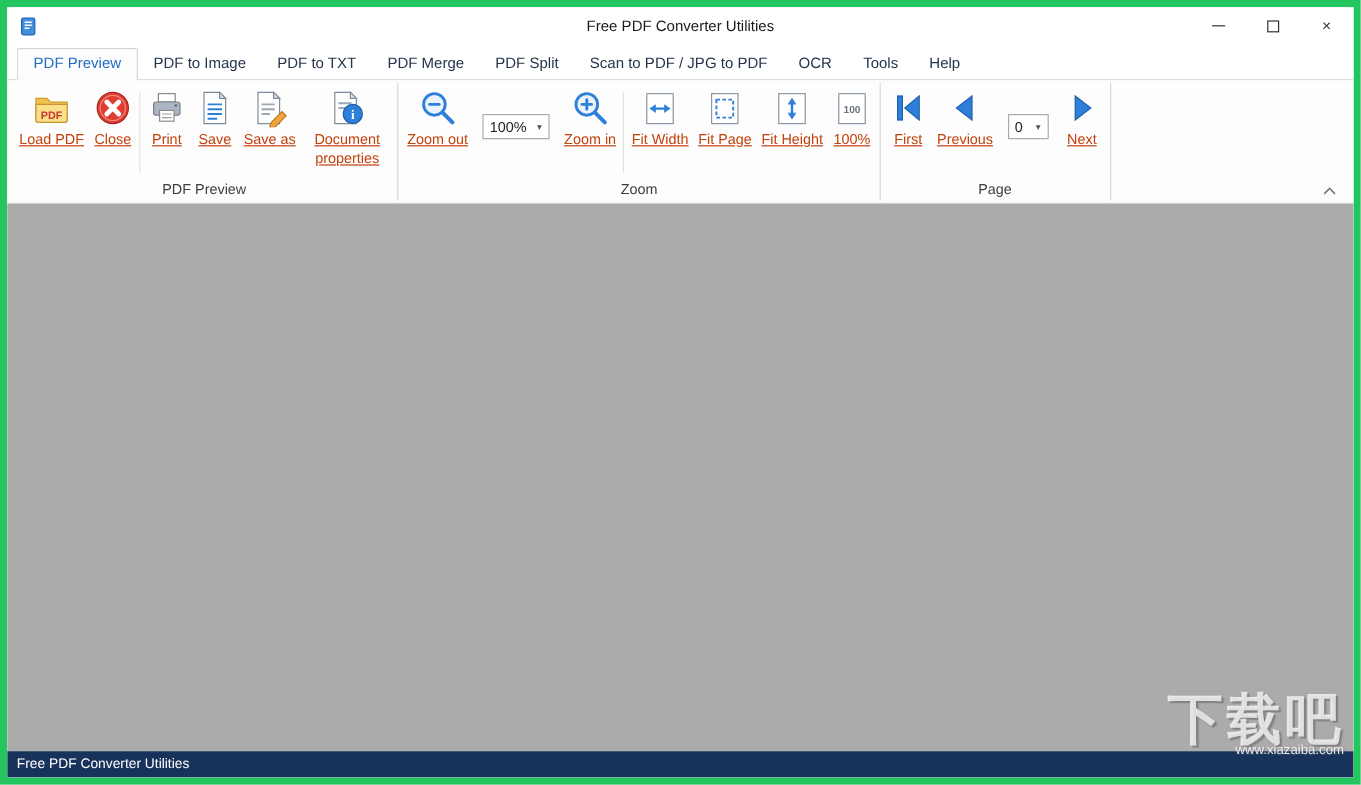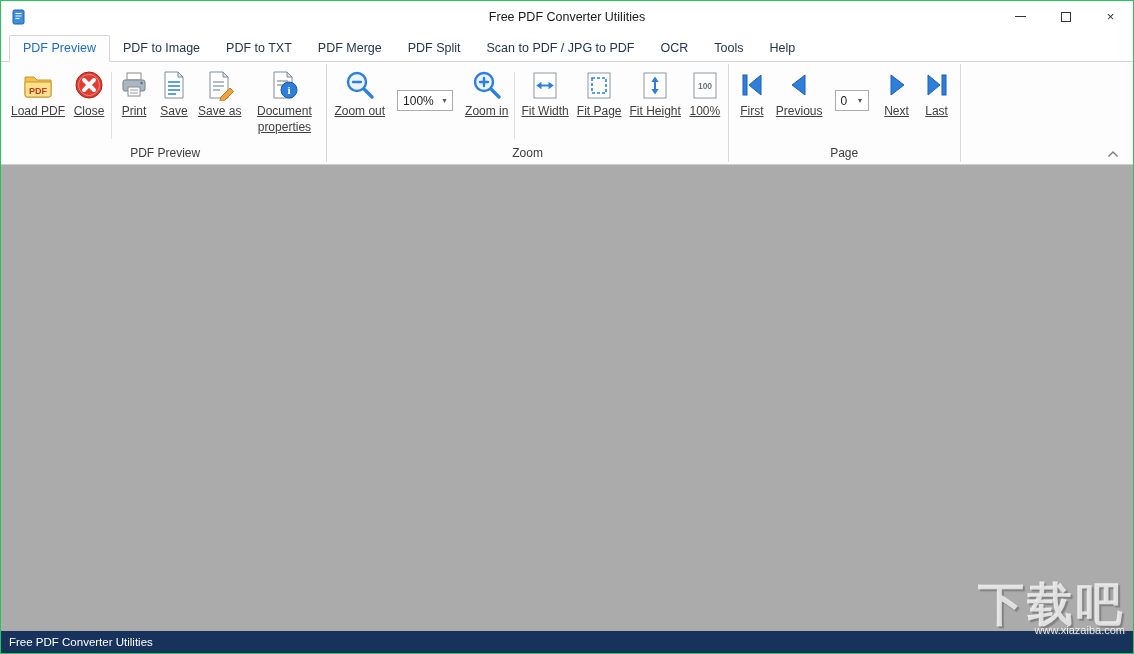--- a/index.html
+++ b/index.html
@@ -1,21 +1,21 @@
 <!DOCTYPE html>
 <html><head>
 <meta charset="utf-8">
 <style>
   * { box-sizing: border-box; margin: 0; padding: 0; }
   html,body { background:#e8e8e8; }
   body { font-family: "Liberation Sans", sans-serif; }
 
   .window {
     width: 1134px; height: 654px;
-    border: 1px solid #22c55e;
+    border: 6px solid #22c55e;
     background: #fff;
     display: flex; flex-direction: column;
     position: relative; overflow: hidden;
   }
 
   
   .titlebar { height: 31px; flex: 0 0 auto; display: flex; align-items: center; position: relative; background: #fff; }
   .app-icon { margin-left: 10px; width: 16px; height: 16px; z-index: 1; }
   .title-text { position: absolute; left: 0; right: 0; text-align: center; font-size: 12.5px; color: #1a1a1a; }
   .win-controls { margin-left: auto; display: flex; height: 100%; z-index: 1; }
@@ -26,21 +26,21 @@
   
   .tabbar { display: flex; align-items: flex-end; height: 30px; padding: 0 8px; border-bottom: 1px solid #d6d6d6; background: #fff; }
   .tab { padding: 5px 13px 6px; font-size: 12.5px; color: #24364d; white-space: nowrap; }
   .tab.active { background: #fdfdfd; border: 1px solid #d6d6d6; border-bottom-color: #fdfdfd; margin-bottom: -1px; color: #1f6cc0; border-radius: 2px 2px 0 0; }
 
   
   .ribbon { height: 103px; flex: 0 0 auto; background: #fdfdfd; border-bottom: 1px solid #cfcfcf; display: flex; position: relative; padding-left: 6px; }
   .rgroup { display: flex; flex-direction: column; }
   .rgroup-items { display: flex; flex: 1; padding-top: 4px; align-items: stretch; }
   .rgroup-label { font-size: 12px; color: #3d3d3d; text-align: center; padding: 1px 4px 4px; }
-  .rbtn { display: flex; flex-direction: column; align-items: center; padding: 3px 4px 2px; min-width: 40px; font-size: 12px; color: #404040; text-align: center; line-height: 1.3; cursor: default; }
+  .rbtn { display: flex; flex-direction: column; align-items: center; padding: 3px 4px 2px; min-width: 40px; font-size: 12px; color: #c2410c; text-align: center; line-height: 1.3; cursor: default; }
   .rbtn svg { width: 32px; height: 32px; flex: 0 0 auto; margin-bottom: 3px; }
   .rbtn .rlabel { max-width: 70px; text-decoration: underline; }
   .rbtn.wide { min-width: 64px; }
   .vsep { width: 1px; background: #e0e0e0; margin: 6px 2px; }
   .gsep { width: 1px; background: #d9d9d9; margin: 2px 3px; }
 
   .combo { align-self: flex-start; margin: 24px 8px 0; height: 21px; border: 1px solid #ababab; background: #fff; display: flex; align-items: center; font-size: 12px; color: #222; padding-left: 5px; }
   .combo-zoom { width: 56px; }
   .combo-page { width: 34px; }
   .combo-arrow { margin-left: auto; width: 15px; text-align: center; color: #555; font-size: 8px; align-self: stretch; display: flex; align-items: center; justify-content: center; }
@@ -235,27 +235,20 @@
         <div class="combo combo-page">
           <span>0</span>
           <span class="combo-arrow">▾</span>
         </div>
         <div class="rbtn">
           <svg viewBox="0 0 32 32">
             <path d="M10 6 L23 16 L10 26 z" fill="#2e7fd9" stroke="#1d5fae"></path>
           </svg>
           <span class="rlabel">Next</span>
         </div>
-        <div class="rbtn">
-          <svg viewBox="0 0 32 32">
-            <path d="M7 6 L19 16 L7 26 z" fill="#2e7fd9" stroke="#1d5fae"></path>
-            <rect x="21" y="6" width="4" height="20" fill="#2e7fd9" stroke="#1d5fae"></rect>
-          </svg>
-          <span class="rlabel">Last</span>
-        </div>
       </div>
       <div class="rgroup-label">Page</div>
     </div>
 
     <div class="gsep"></div>
 
     <div class="ribbon-collapse">
       <svg width="12" height="8" viewBox="0 0 12 8">
         <path d="M1.5 6.5 L6 2 L10.5 6.5" fill="none" stroke="#7a7a7a" stroke-width="1.4"></path>
       </svg>

